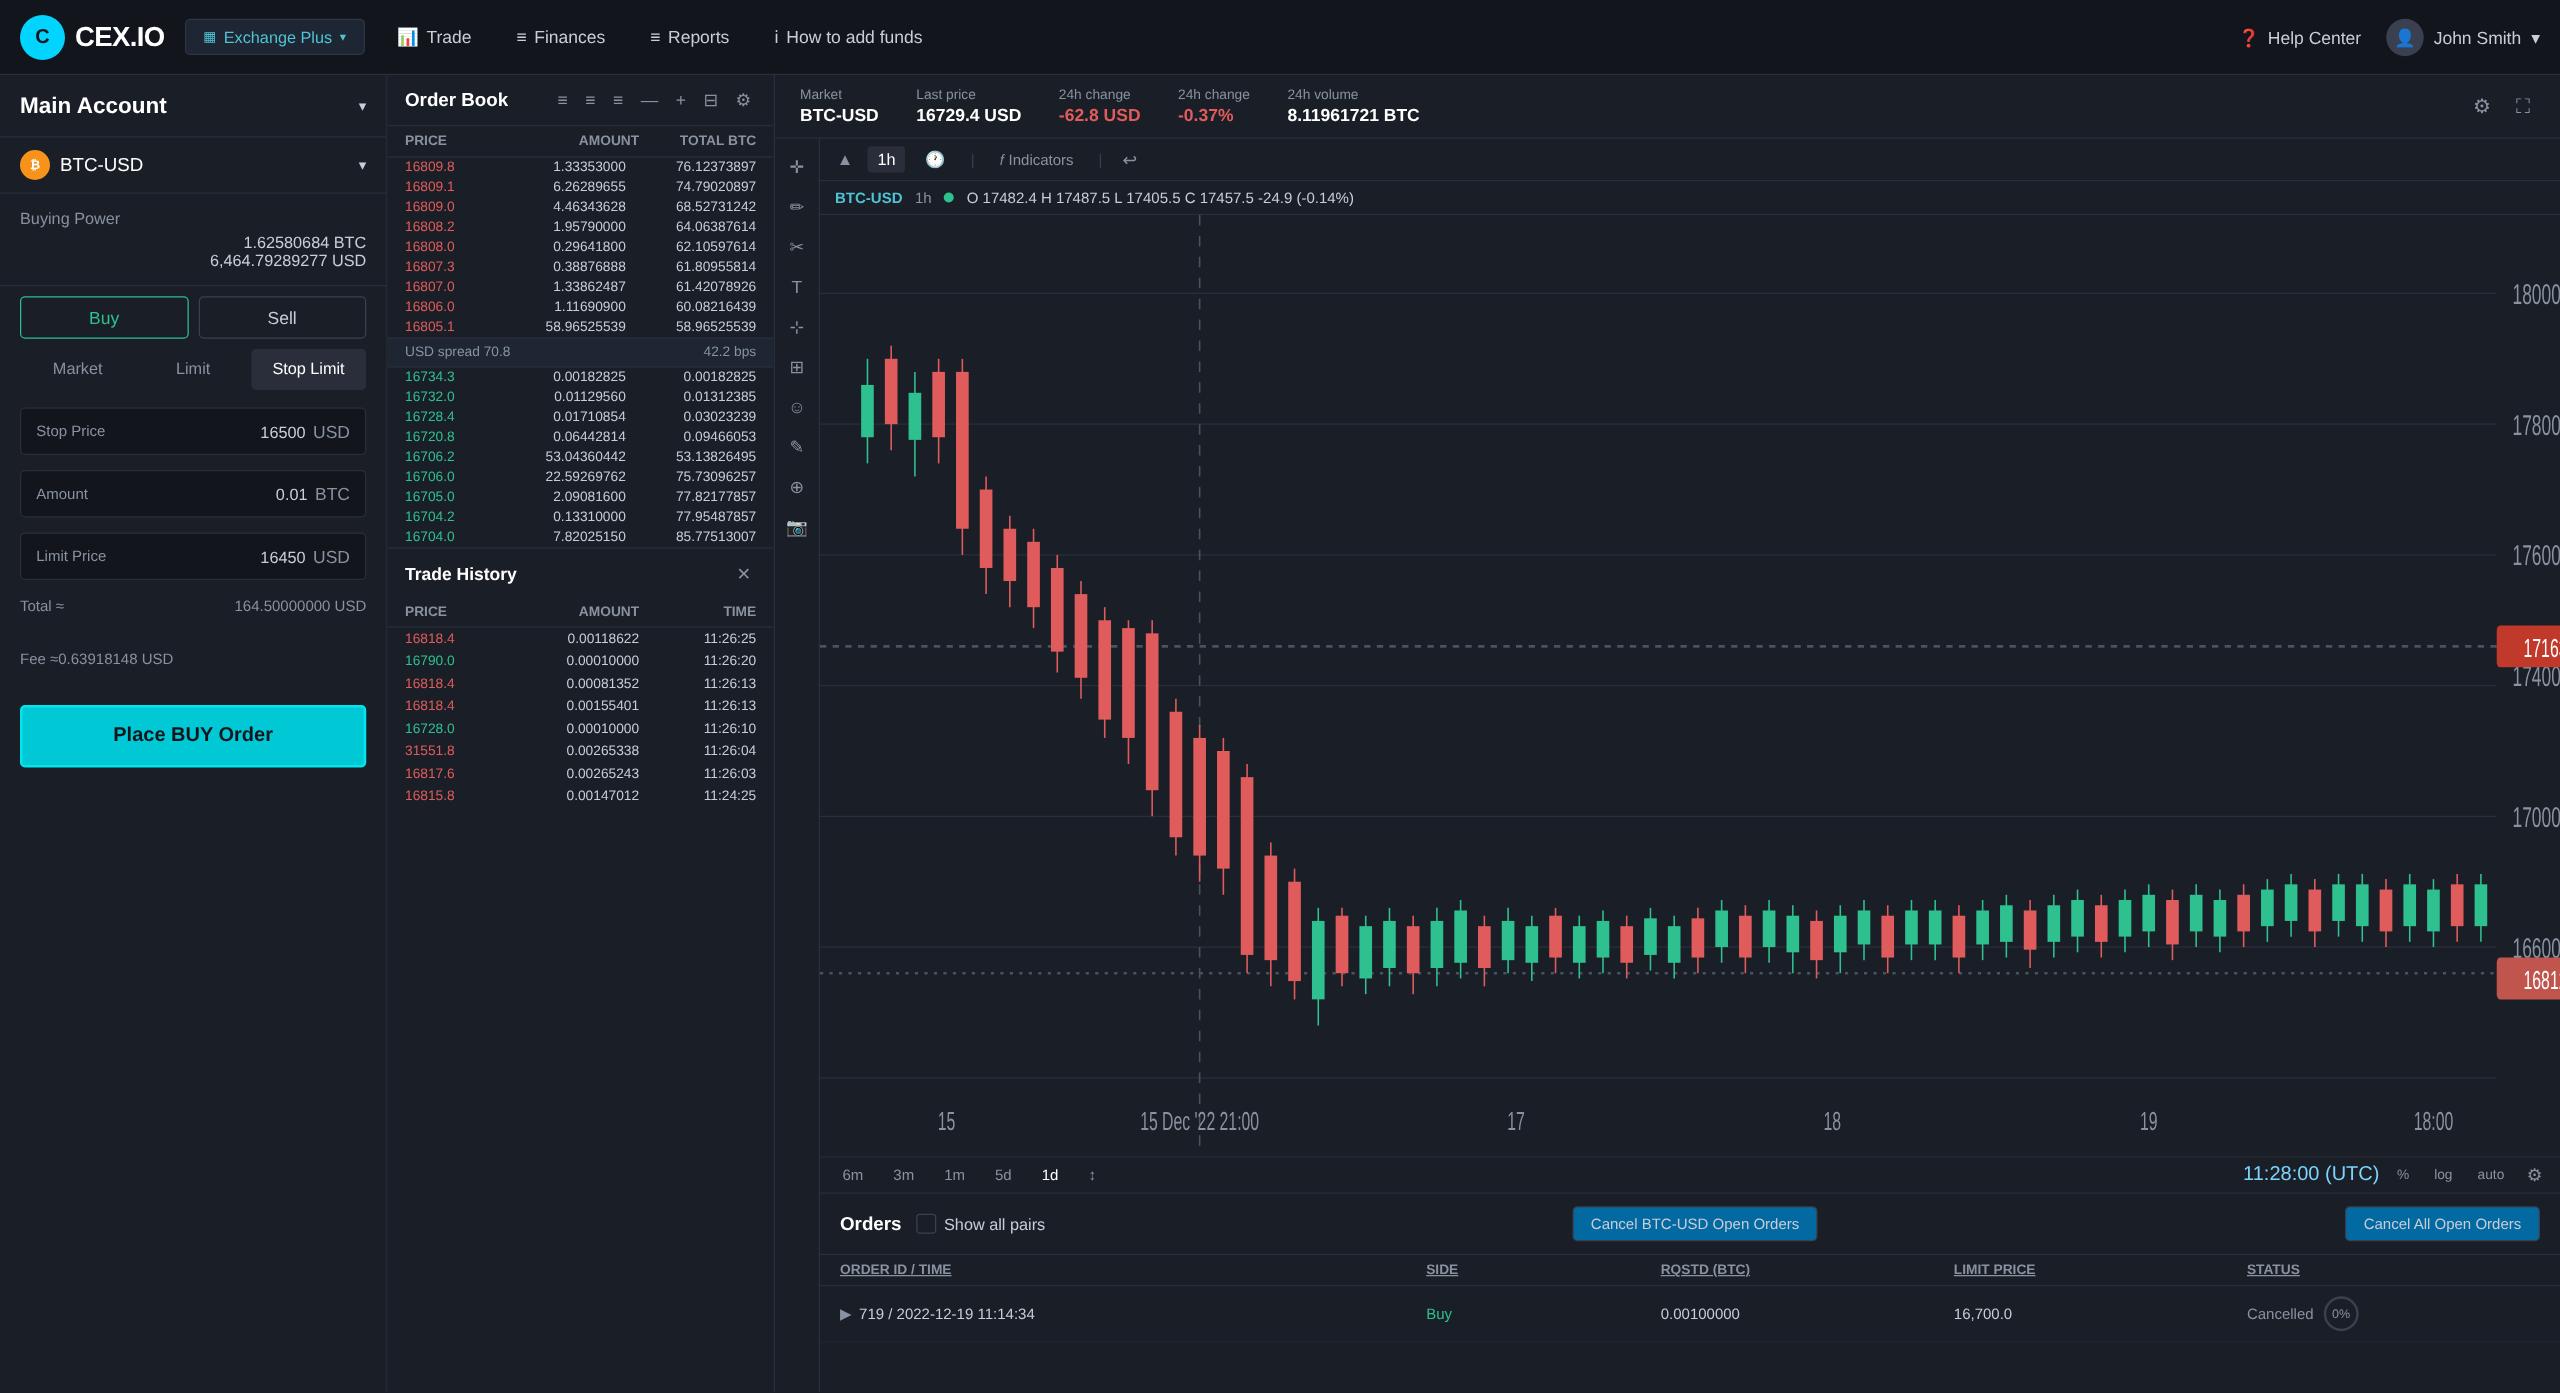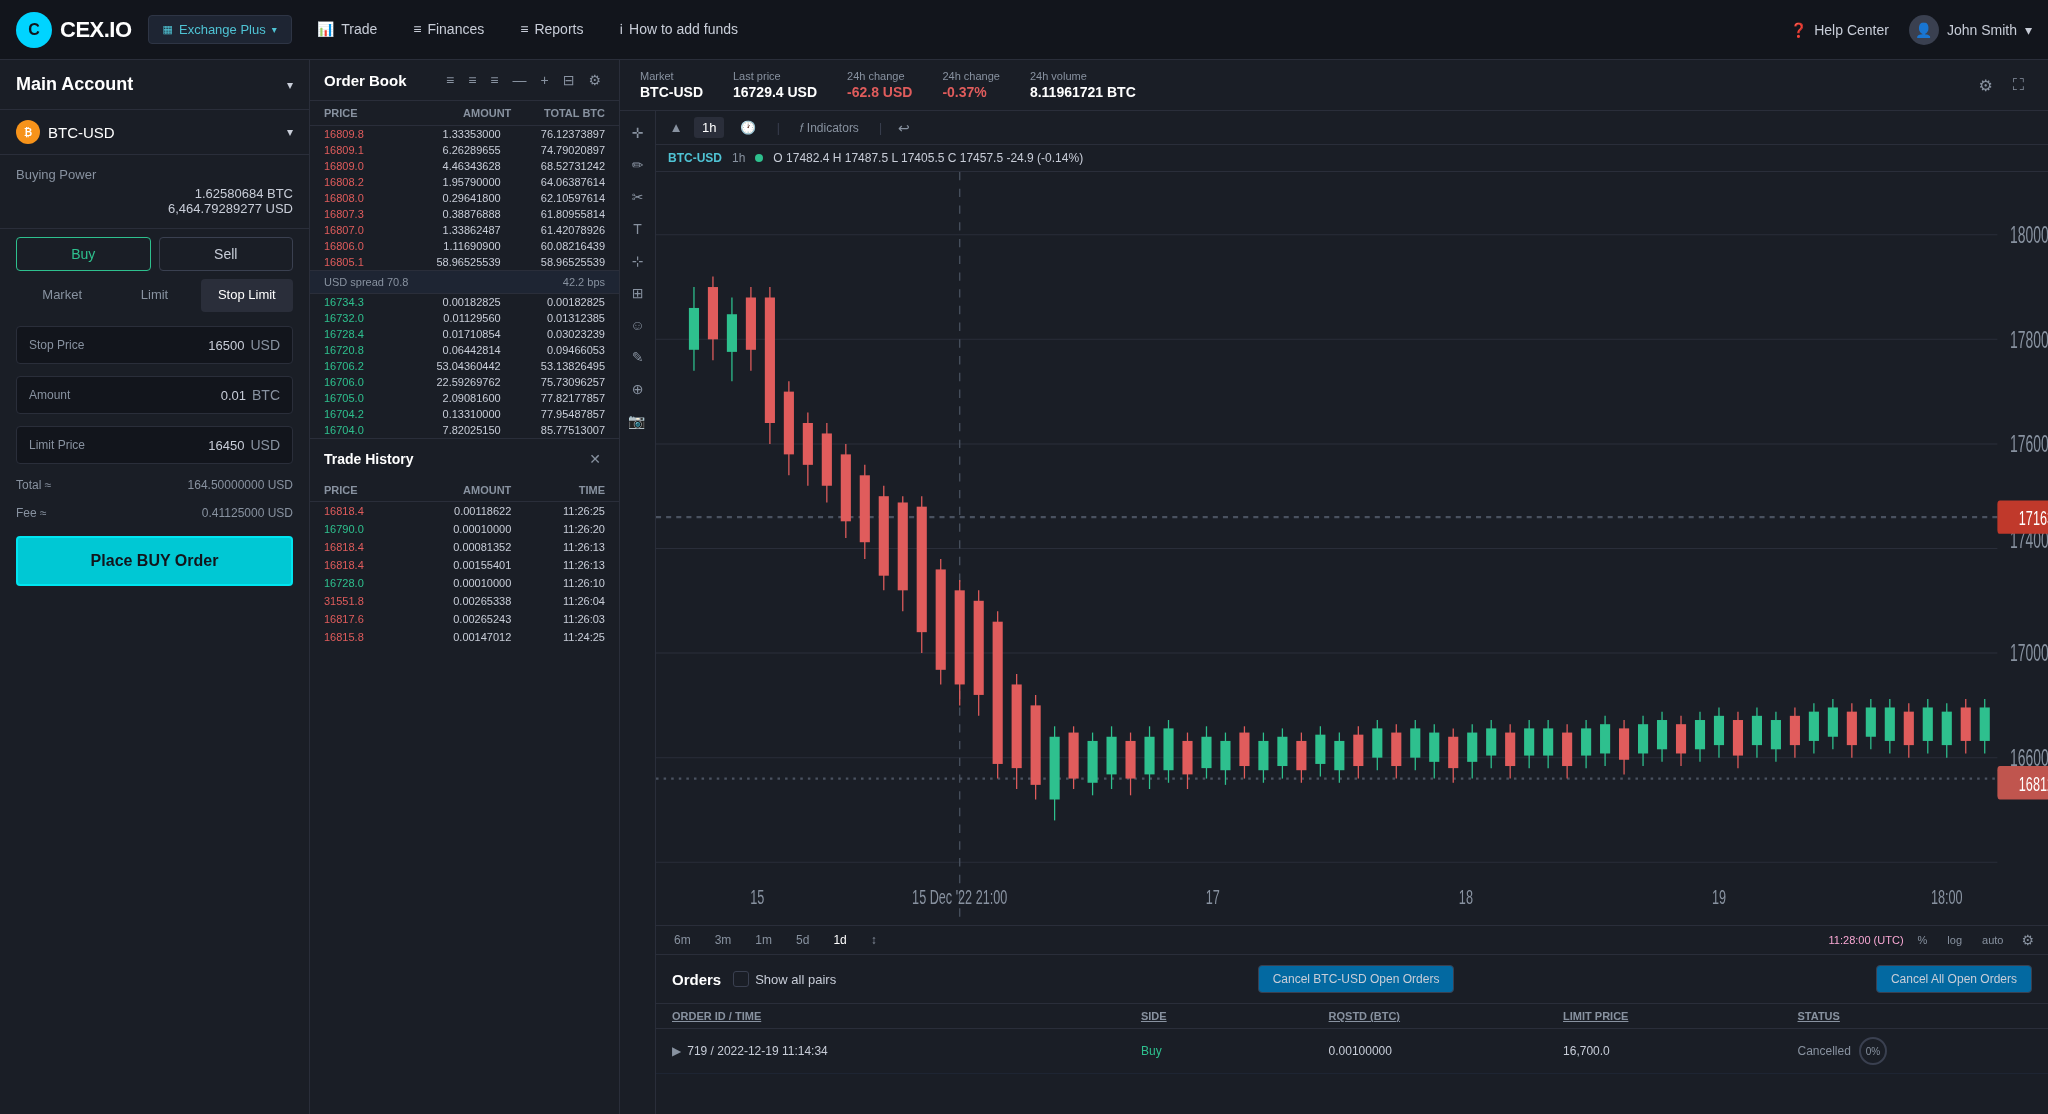--- a/index.html
+++ b/index.html
@@ -37,21 +37,21 @@
     .buy-tab { flex: 1; padding: 8px; border: 1px solid #2ec08e; color: #2ec08e; background: transparent; border-radius: 4px; cursor: pointer; font-size: 14px; font-weight: 500; text-align: center; }
     .sell-tab { flex: 1; padding: 8px; border: 1px solid #3a4050; color: #c8cdd8; background: transparent; border-radius: 4px; cursor: pointer; font-size: 14px; text-align: center; }
     .order-type-tabs { display: flex; margin: 0 16px 8px; }
     .order-type-tab { flex: 1; padding: 8px 4px; color: #8892a0; background: transparent; border: none; cursor: pointer; font-size: 13px; text-align: center; border-bottom: 2px solid transparent; }
     .order-type-tab.active { color: #fff; background: #2a2e3a; border-radius: 4px; }
     .form-field { margin: 6px 16px; background: #12151c; border: 1px solid #2a2e3a; border-radius: 4px; padding: 10px 12px; display: flex; align-items: center; justify-content: space-between; }
     .form-field-label { color: #8892a0; font-size: 12px; }
     .form-field-value { color: #c8cdd8; font-size: 13px; display: flex; align-items: center; gap: 6px; }
     .form-field-currency { color: #8892a0; font-size: 14px; }
     .total-row { margin: 4px 16px; display: flex; justify-content: space-between; color: #8892a0; font-size: 12px; padding: 4px 0; }
-    .fee-row { margin: 4px 16px; display: flex; justify-content: space-between; color: #8892a0; font-size: 12px; padding: 2px 0; }
+    .fee-row { margin: 18px 16px; display: flex; color: #8892a0; font-size: 12px; padding: 2px 0; }
     .place-order-btn { margin: 10px 16px; background: #00c8d4; color: #12151c; padding: 14px; border-radius: 4px; cursor: pointer; font-size: 16px; font-weight: 700; text-align: center; border: 2px solid #00e5f0; }
 
     
     .order-book-panel { width: 310px; background: #1a1e26; border-right: 1px solid #2a2e3a; display: flex; flex-direction: column; flex-shrink: 0; }
     .panel-header { padding: 10px 14px; border-bottom: 1px solid #2a2e3a; display: flex; align-items: center; justify-content: space-between; }
     .panel-title { font-size: 15px; font-weight: 600; color: #fff; }
     .panel-controls { display: flex; gap: 6px; align-items: center; }
     .ctrl-btn { background: none; border: none; color: #8892a0; cursor: pointer; font-size: 14px; padding: 2px 4px; }
     .ob-table-header { display: grid; grid-template-columns: 1fr 1fr 1fr; padding: 6px 14px; color: #8892a0; font-size: 11px; font-weight: 600; text-transform: uppercase; border-bottom: 1px solid #2a2e3a; }
     .ob-row { display: grid; grid-template-columns: 1fr 1fr 1fr; padding: 2px 14px; font-size: 11px; gap: 32px; }
@@ -106,21 +106,21 @@
 
     .chart-content { display: flex; flex: 1; overflow: hidden; }
     .chart-right { flex: 1; display: flex; flex-direction: column; }
 
     .indicator-btn { background: none; border: none; color: #8892a0; cursor: pointer; font-size: 12px; padding: 3px 8px; display: flex; align-items: center; gap: 4px; }
     .separator { color: #3a4050; padding: 0 4px; }
 
     .bottom-toolbar { display: flex; align-items: center; padding: 4px 10px; border-top: 1px solid #2a2e3a; gap: 8px; background: #1a1e26; }
     .bottom-time-btn { background: none; border: none; color: #8892a0; cursor: pointer; font-size: 12px; padding: 3px 8px; border-radius: 3px; }
     .bottom-time-btn.active { color: #fff; }
-    .time-display { margin-left: auto; color: #f9a8d4; font-size: 11px; }
+    .time-display { margin-left: auto; color: #7dd3fc; font-size: 16px; }
     .chart-option-btn { background: none; border: none; color: #8892a0; cursor: pointer; font-size: 11px; padding: 2px 6px; }
 
     .ob-ask-rows { overflow-y: auto; }
     .ob-bid-rows { overflow-y: auto; }
 
     .col-right { text-align: right; }
 
     .arrow-btn { background: none; border: none; color: #8892a0; cursor: pointer; width: 20px; height: 20px; display: flex; align-items: center; justify-content: center; }
   </style>
 </head>
@@ -215,21 +215,21 @@
         <span>16450</span>
         <span class="form-field-currency">USD</span>
       </div>
     </div>
     <div class="total-row">
       <span>Total ≈</span>
       <span>164.50000000 USD</span>
     </div>
     <div class="fee-row">
       <span>Fee ≈</span>
-      <span>0.41125000 USD</span>
+      <span>0.63918148 USD</span>
     </div>
     <div class="place-order-btn">Place BUY Order</div>
   </div>
 
   <div class="order-book-panel">
     <div class="panel-header">
       <span class="panel-title">Order Book</span>
       <div class="panel-controls">
         <button class="ctrl-btn">≡</button>
         <button class="ctrl-btn">≡</button>

